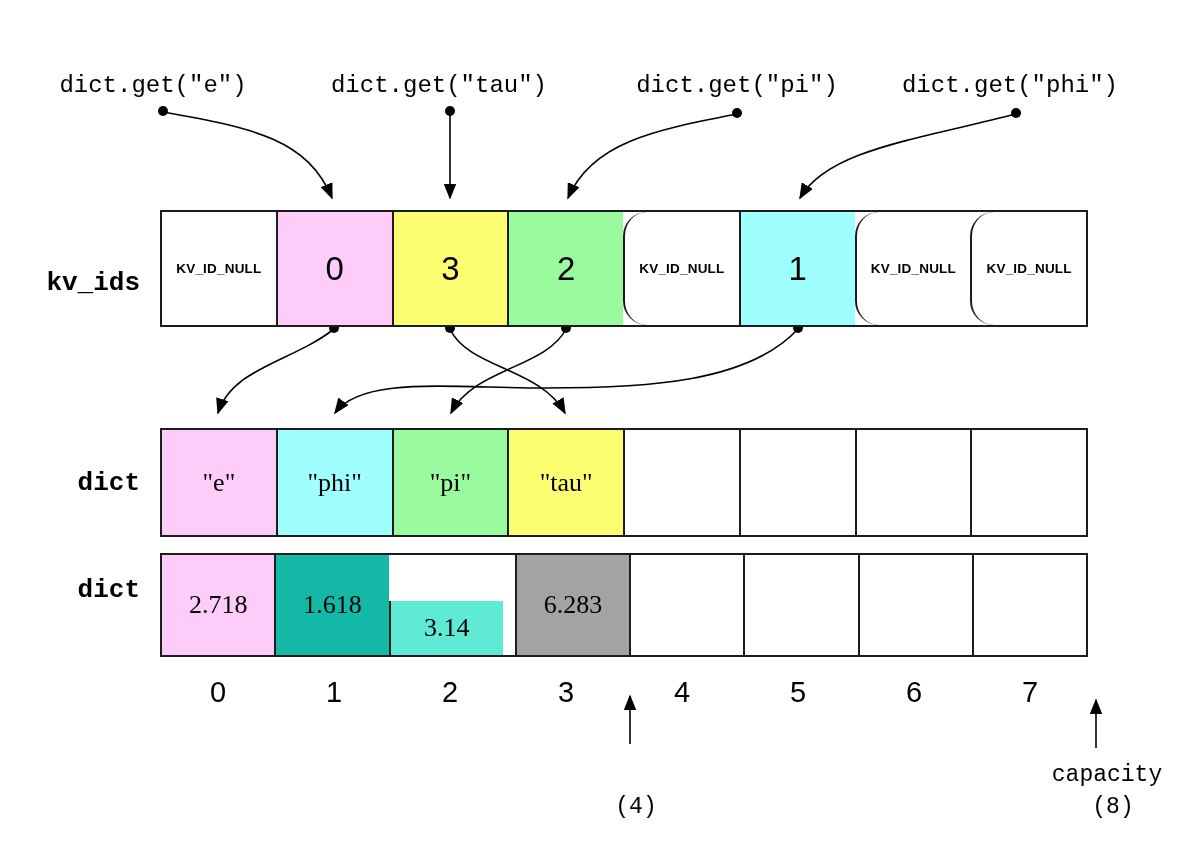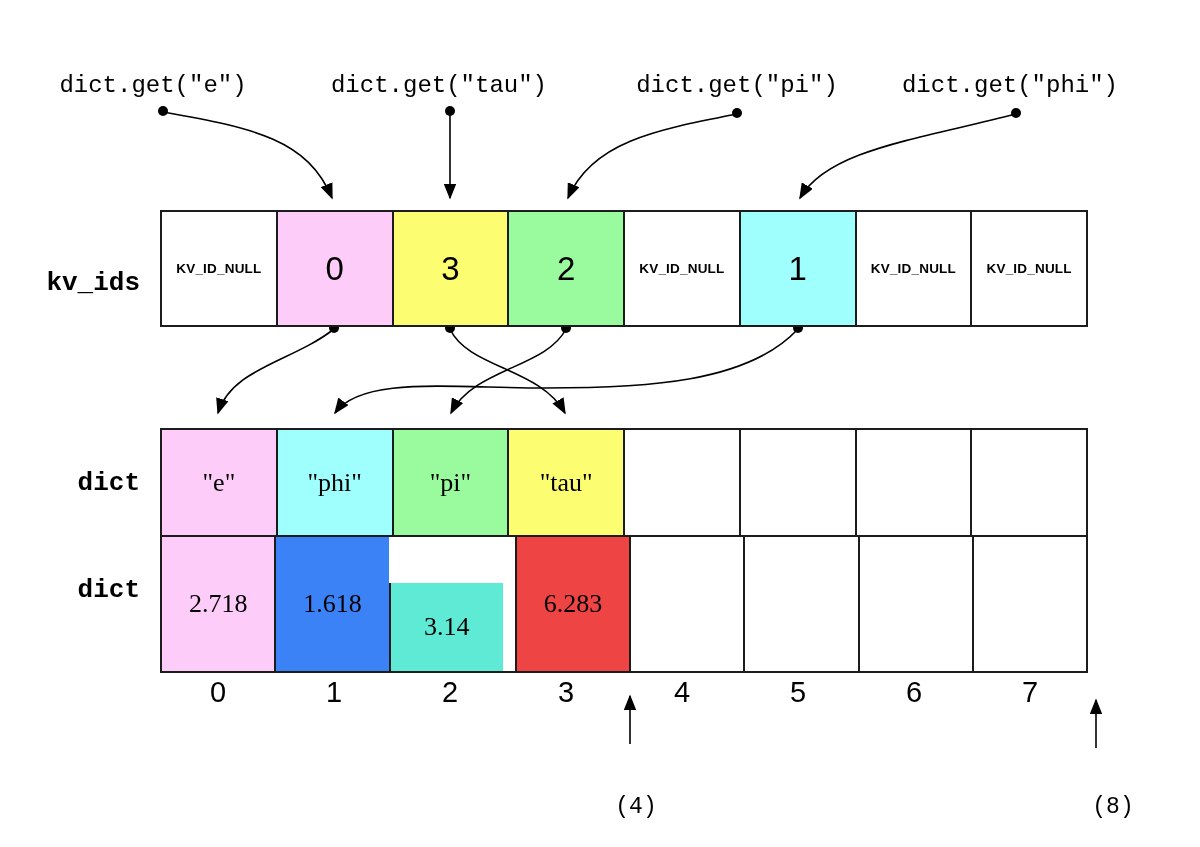--- a/index.html
+++ b/index.html
@@ -23,21 +23,21 @@
     position:absolute;left:160px;width:928px;display:flex;
     border:2px solid #1c1c1c;box-sizing:border-box;background:#fff;
   }
   .cell{
     flex:1 1 0;display:flex;align-items:center;justify-content:center;
     border-left:2px solid #1c1c1c;box-sizing:border-box;color:#000;
     overflow:hidden;
   }
   .cell:first-child{border-left:none;}
   .cell.num{font-family:"Liberation Sans",sans-serif;font-size:33px;}
-  .cell.null{font-family:"Liberation Sans",sans-serif;font-weight:bold;font-size:13.5px;letter-spacing:0.2px;}
+  .cell.null{font-family:"Liberation Sans",sans-serif;font-weight:bold;font-size:13.5px;letter-spacing:0.2px;border-radius:24px;}
   .cell.lit{font-family:"Liberation Serif","DejaVu Serif",serif;font-size:26px;}
 
   .index-label{
     position:absolute;top:672px;width:116px;height:40px;text-align:center;
     font-size:29px;line-height:40px;color:#000;
     font-family:"Liberation Sans",sans-serif;
   }
   .anno{
     position:absolute;text-align:center;color:#000;white-space:nowrap;
     font-family:"Liberation Mono","DejaVu Sans Mono",monospace;font-size:23px;
@@ -102,36 +102,37 @@
     <div class="cell lit" style="background: rgb(253, 204, 248);">"e"</div>
     <div class="cell lit" style="background: rgb(159, 255, 253);">"phi"</div>
     <div class="cell lit" style="background: rgb(153, 251, 157);">"pi"</div>
     <div class="cell lit" style="background: rgb(253, 253, 114);">"tau"</div>
     <div class="cell lit" style="background: rgb(255, 255, 255);"></div>
     <div class="cell lit" style="background: rgb(255, 255, 255);"></div>
     <div class="cell lit" style="background: rgb(255, 255, 255);"></div>
     <div class="cell lit" style="background: rgb(255, 255, 255);"></div>
   </div>
 
-  <div class="array-row" style="top:535px;height:138px">
+  <div class="array-row" style="top:553px;height:104px">
     <div class="cell lit" style="background: rgb(253, 204, 248);">2.718</div>
-    <div class="cell lit" style="background: #3b82f6;">1.618</div>
+    <div class="cell lit" style="background: #14b8a6;">1.618</div>
     <div class="cell lit" style="background: #5eead4; margin-top: 46px;">3.14</div>
-    <div class="cell lit" style="background: #ef4444; margin-left: 12px;">6.283</div>
+    <div class="cell lit" style="background: #a3a3a3; margin-left: 12px;">6.283</div>
     <div class="cell lit" style="background: rgb(255, 255, 255);"></div>
     <div class="cell lit" style="background: rgb(255, 255, 255);"></div>
     <div class="cell lit" style="background: rgb(255, 255, 255);"></div>
     <div class="cell lit" style="background: rgb(255, 255, 255);"></div>
   </div>
 
   <div class="index-label" style="left:160px">0</div>
   <div class="index-label" style="left:276px">1</div>
   <div class="index-label" style="left:392px">2</div>
   <div class="index-label" style="left:508px">3</div>
   <div class="index-label" style="left:624px">4</div>
   <div class="index-label" style="left:740px">5</div>
   <div class="index-label" style="left:856px">6</div>
   <div class="index-label" style="left:972px">7</div>
 
   <div class="anno" style="left:556px;top:794px;width:160px">(4)</div>
+  <div class="anno" style="left:1017px;top:762px;width:180px">capacity</div>
   <div class="anno" style="left:1023px;top:794px;width:180px">(8)</div>
 
 </div>
 
 </body></html>

